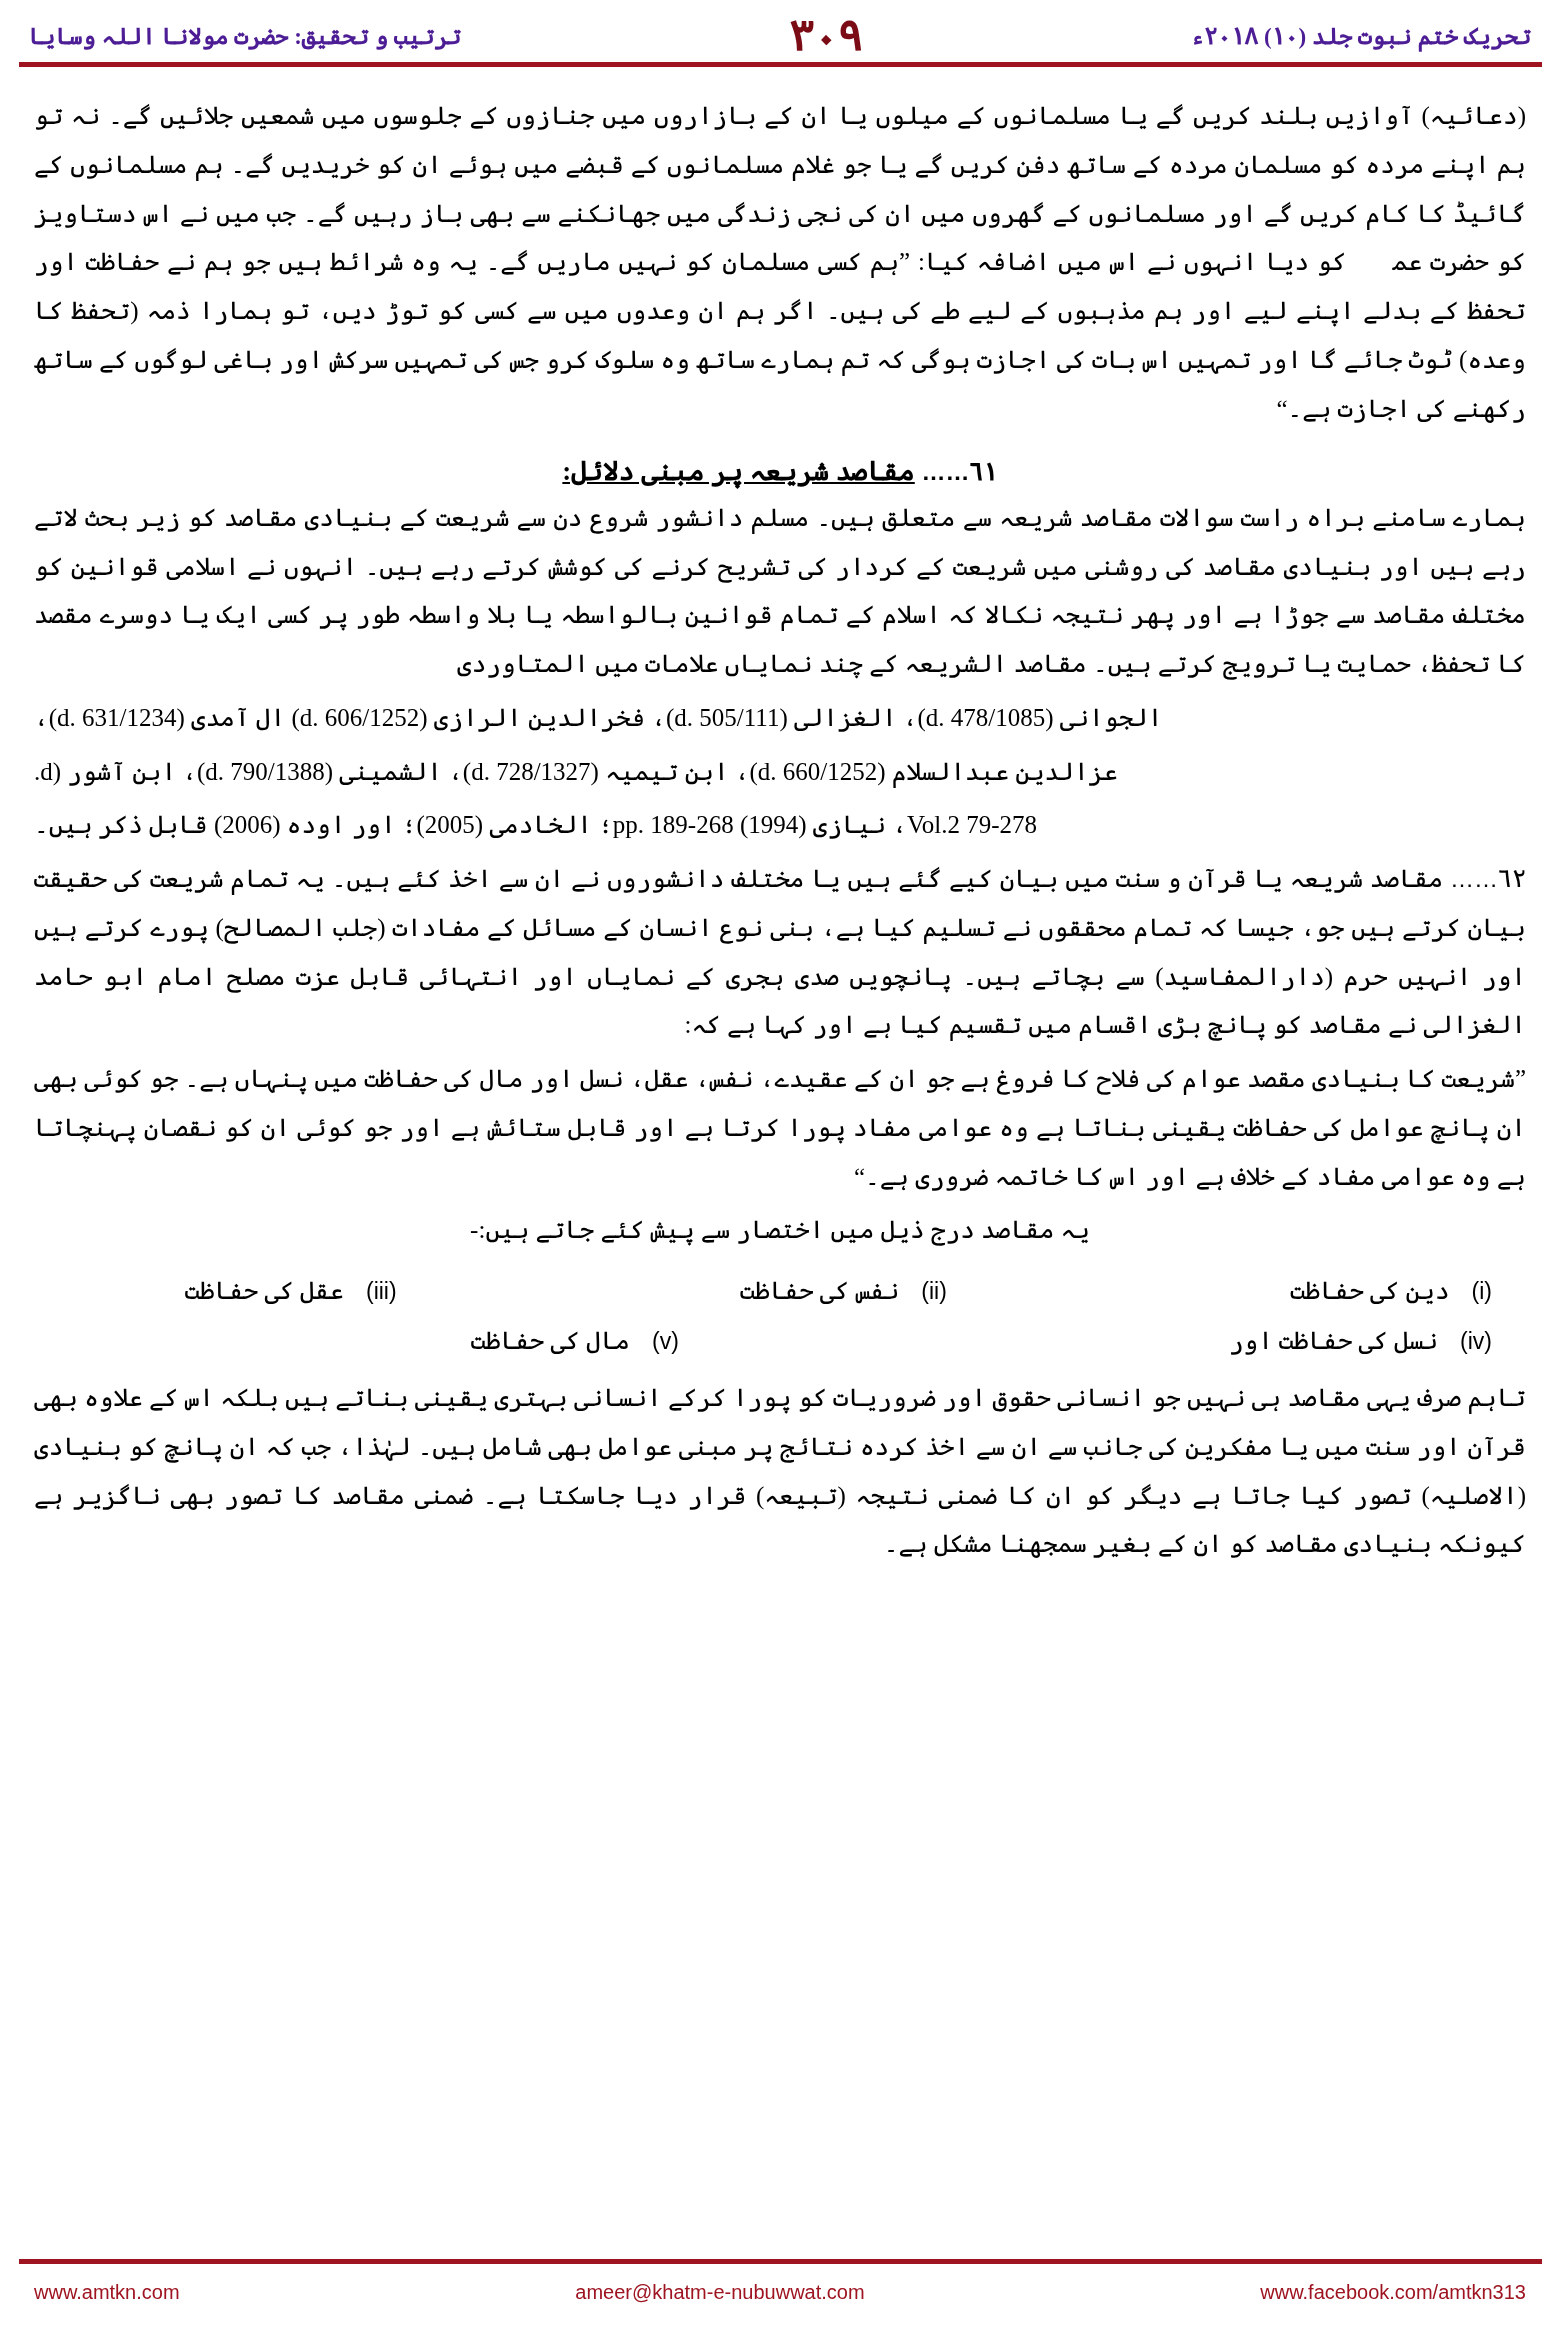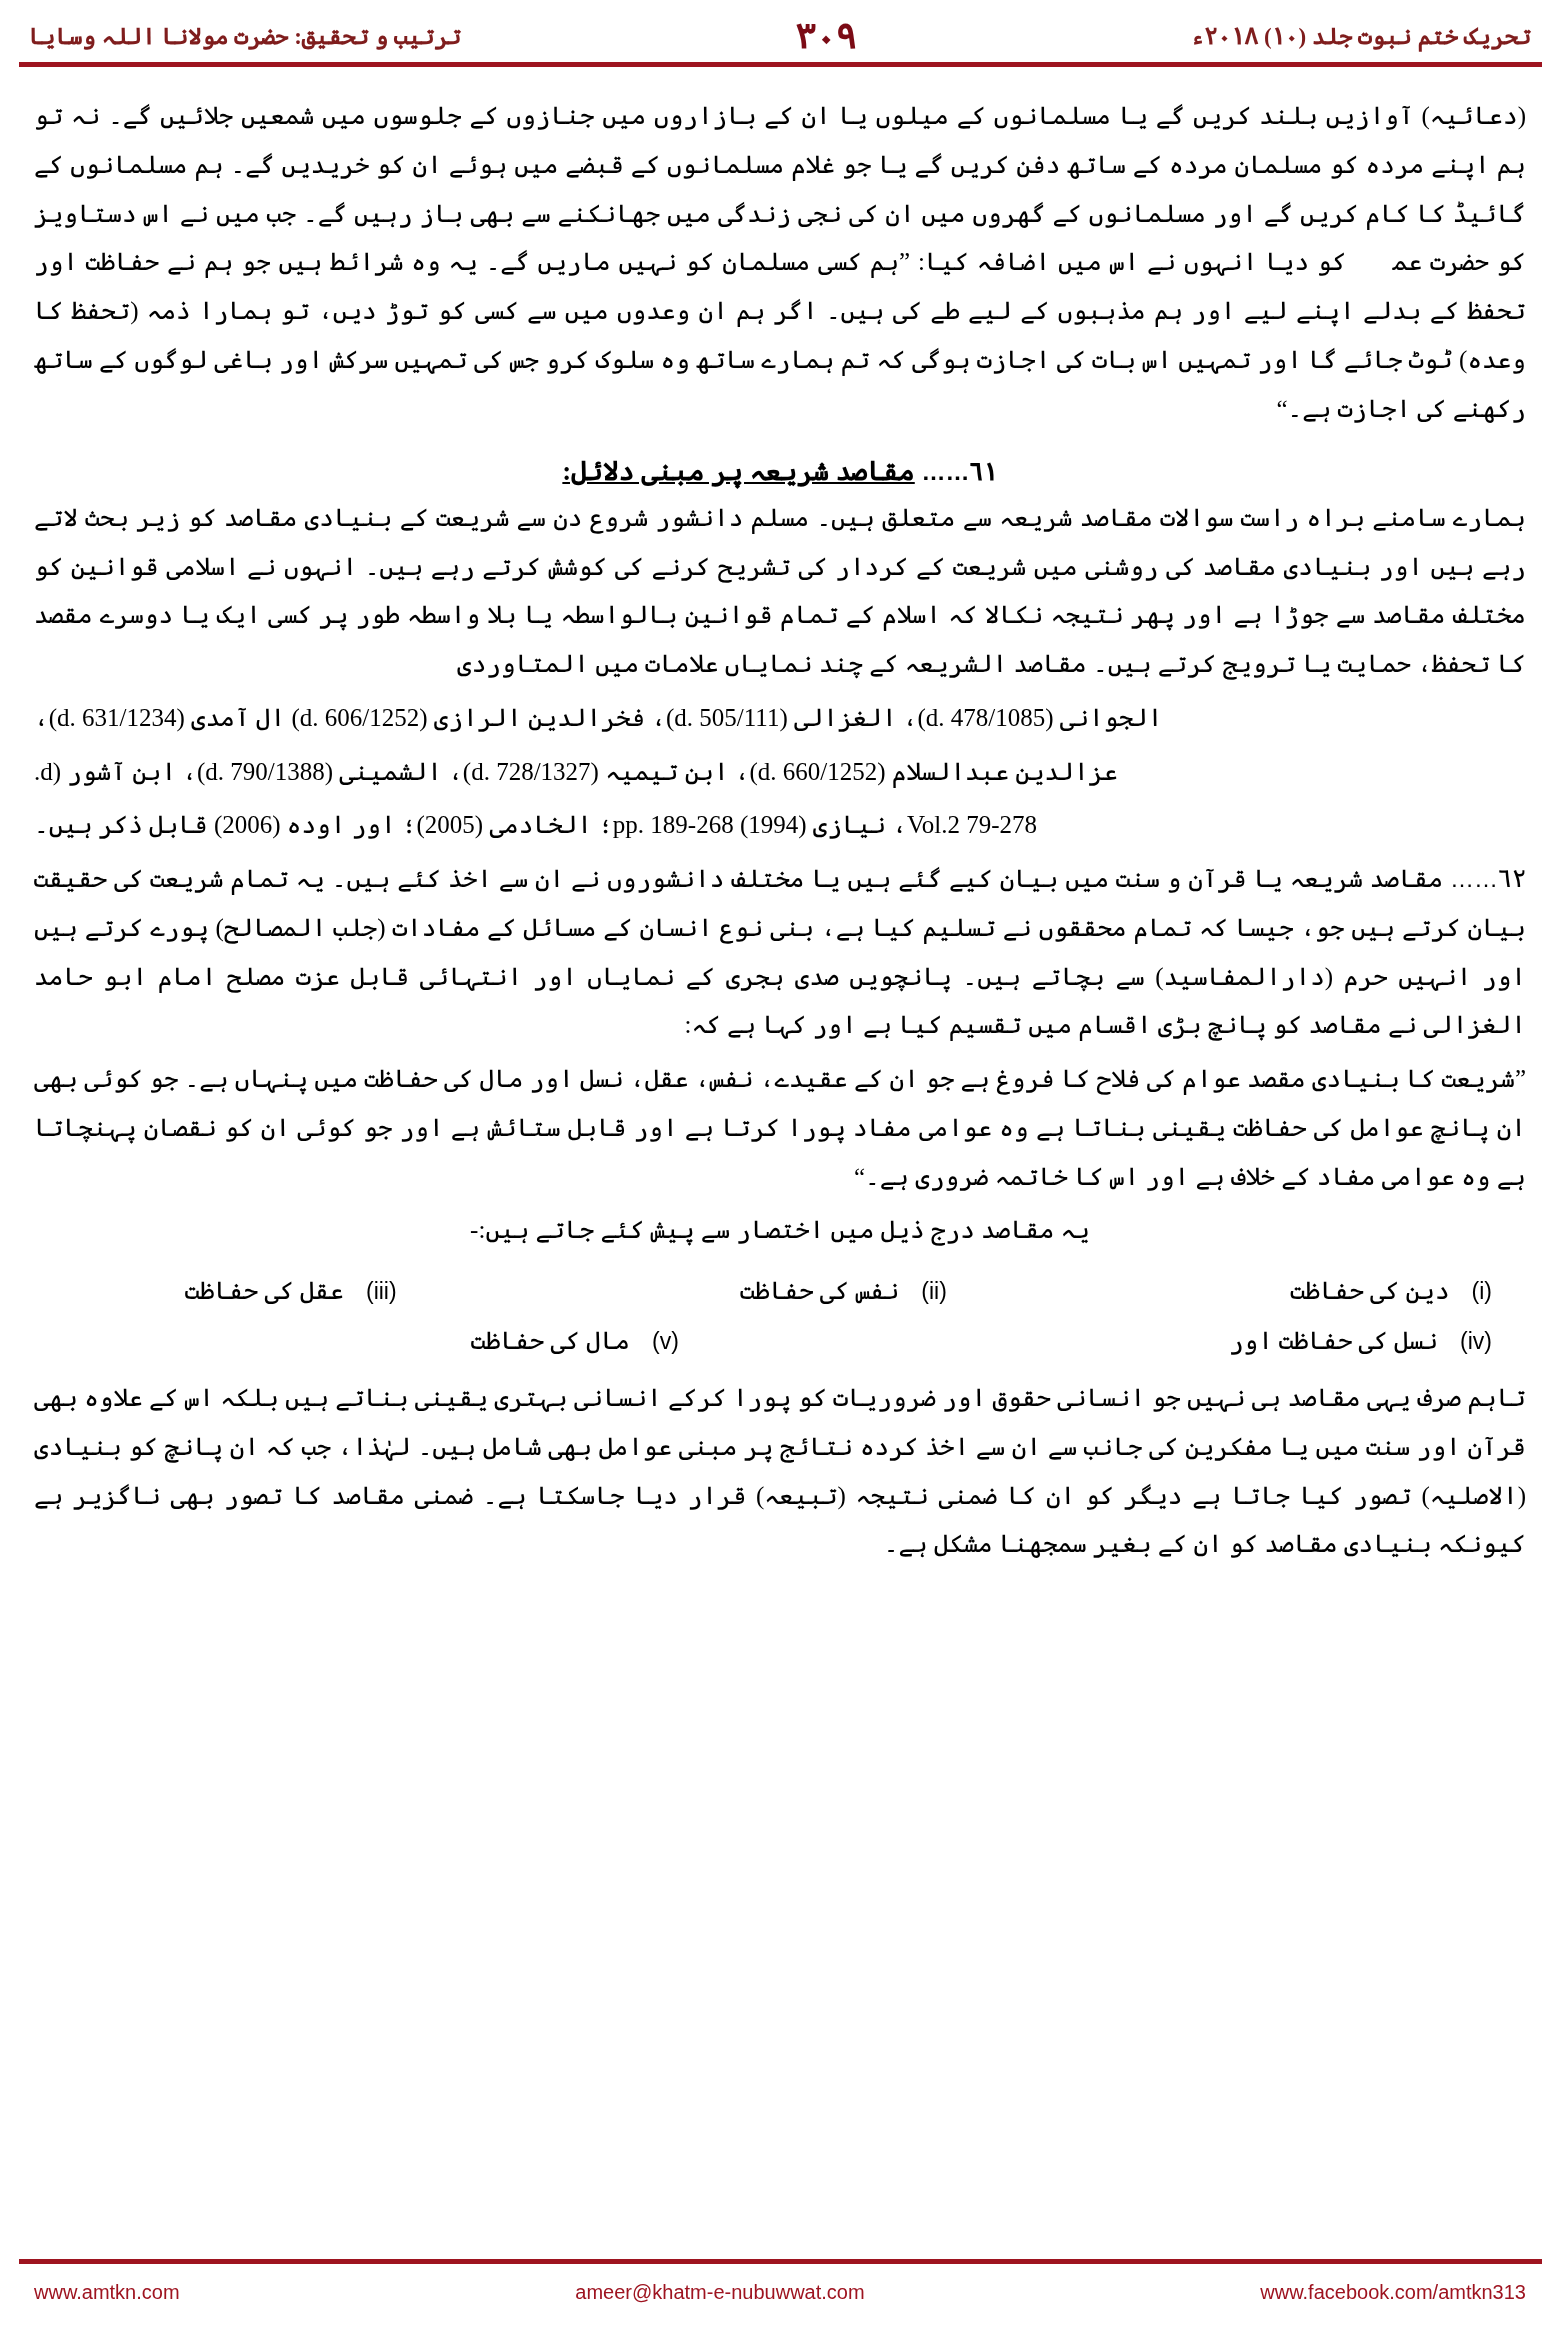--- a/index.html
+++ b/index.html
@@ -28,34 +28,34 @@
     position: relative;
     height: 72px;
     padding: 0 28.6px;
     display: flex;
     align-items: center;
     justify-content: space-between;
     box-sizing: border-box;
   }
   .header-left, .header-right, .header-center {
     font-family: "Liberation Serif", serif;
-    color: #7f1d1d;
+    color: #4c1d95;
     font-weight: bold;
     white-space: nowrap;
   }
   .header-right {
     font-size: 23px;
     direction: rtl;
   }
   .header-left {
     font-size: 23px;
     direction: rtl;
   }
   .header-center {
-    font-size: 34px;
+    font-size: 41px;
     color: #7b0b15;
     letter-spacing: 1.7px;
   }
   .header-rule {
     position: absolute;
     left: 18.5px;
     right: 18.5px;
     bottom: 5px;
     height: 5px;
     background: linear-gradient(to bottom, #9e1420 0 2.5px, #ffffff 2.5px 3.4px, #9e1420 3.4px 5px);

